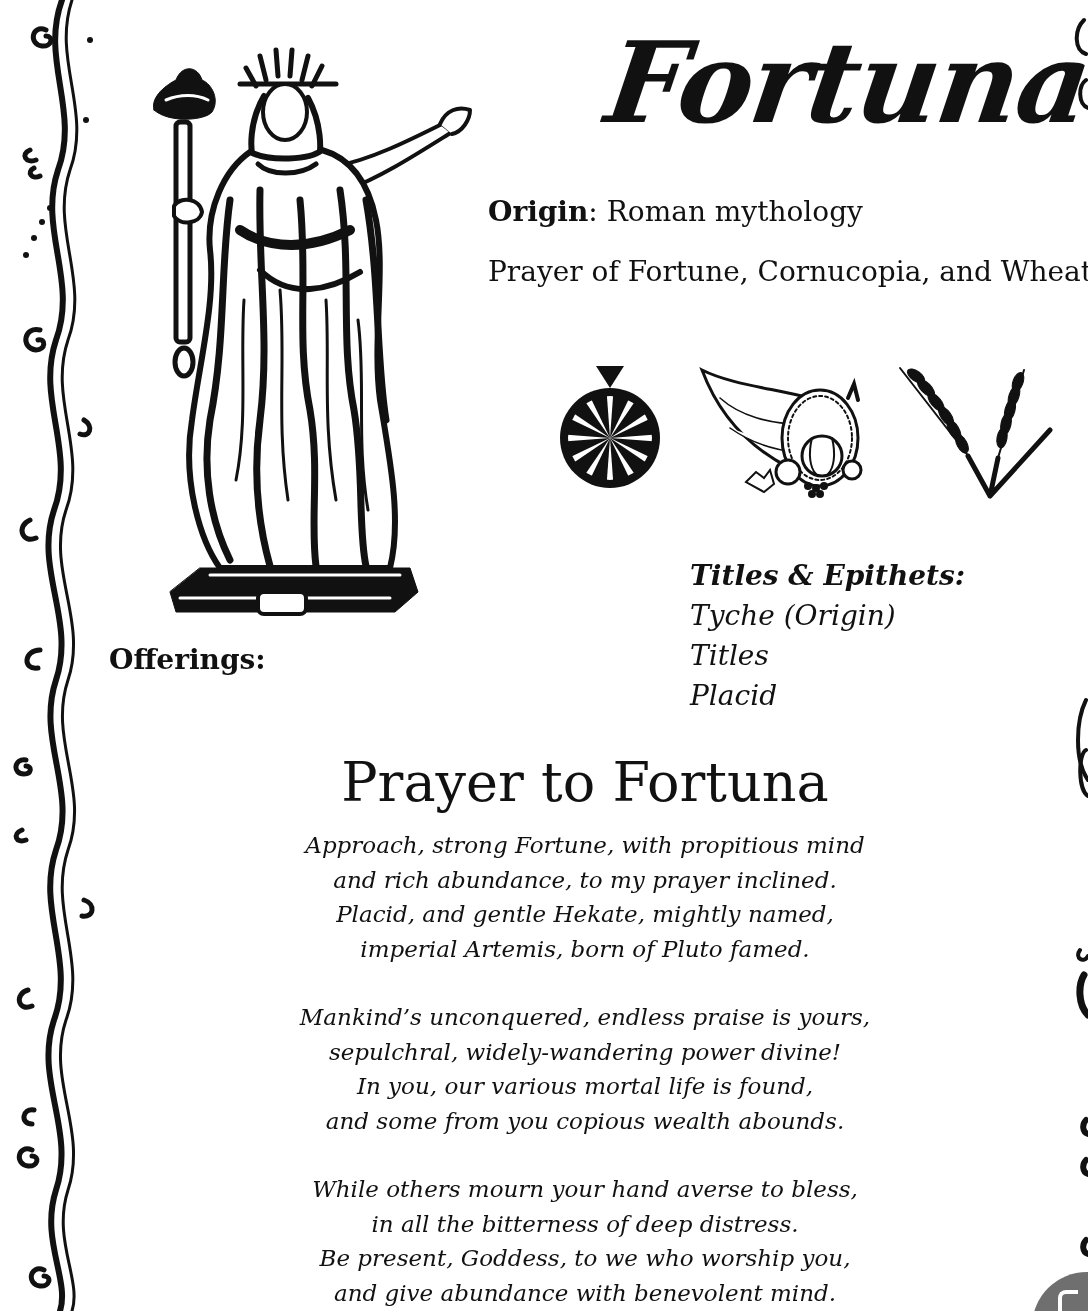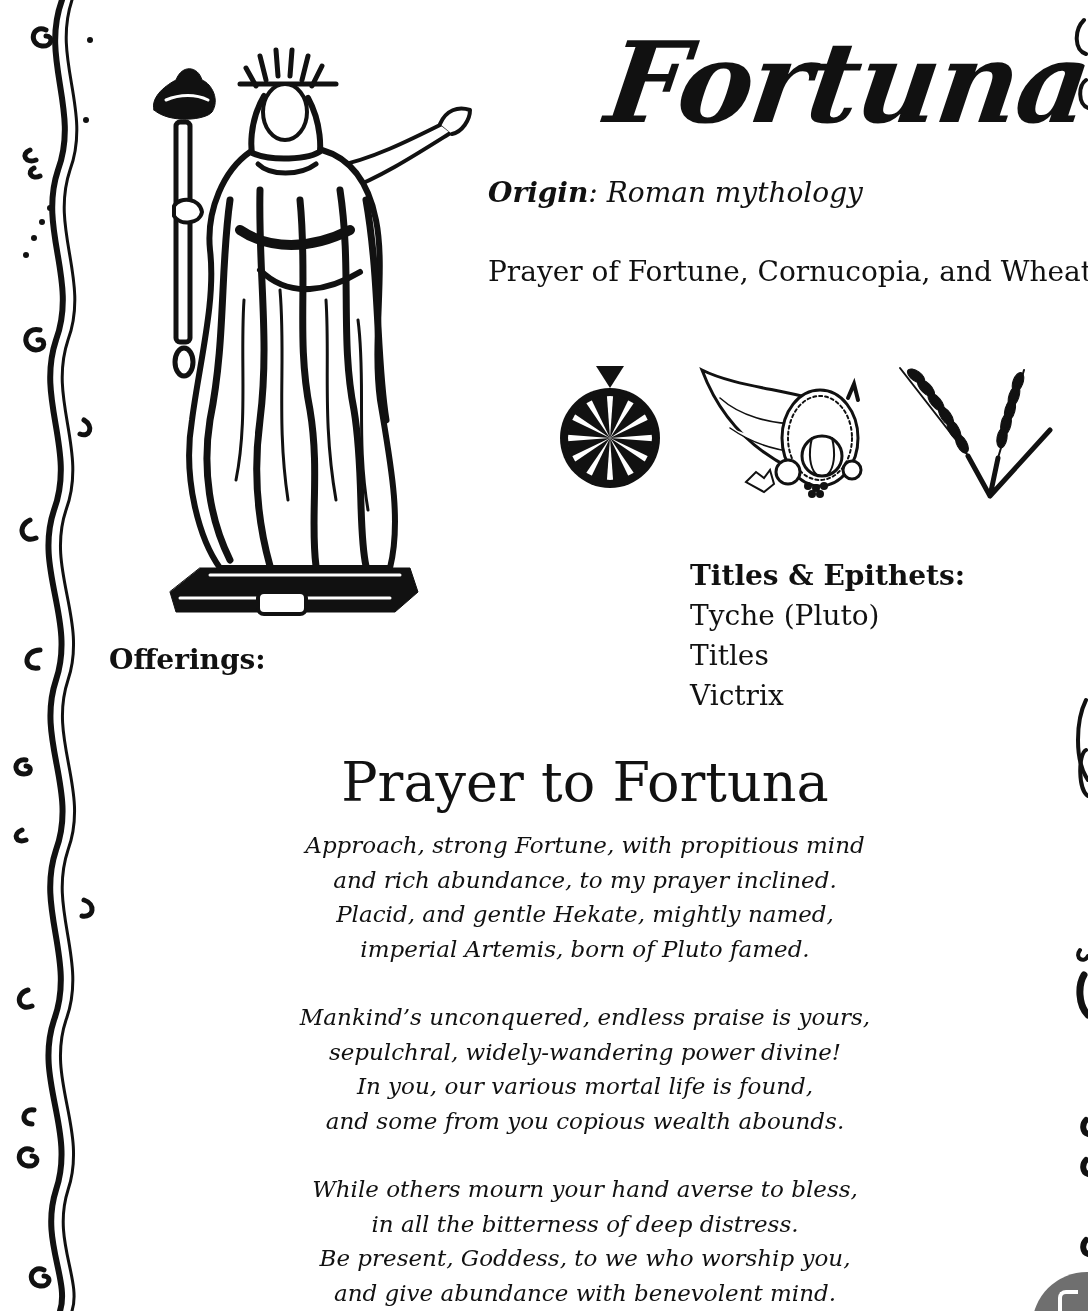--- a/index.html
+++ b/index.html
@@ -5,24 +5,24 @@
   html, body { margin: 0; padding: 0; background: #ffffff; }
   body { width: 1088px; height: 1311px; position: relative; overflow: hidden; color: #111; font-family: "DejaVu Serif", serif; }
   .abs { position: absolute; }
   .border-left { left: 0; top: 0; width: 110px; height: 1311px; }
   .border-right { right: 0; top: 0; width: 20px; height: 1311px; }
   .title { left: 608px; top: 8px; width: 400px; height: 150px; }
   .title-text { font-family: "DejaVu Serif", serif; font-style: italic; font-weight: bold; font-size: 112px; letter-spacing: -2px; line-height: 150px; transform: skewX(-8deg); display: block; }
   .statue { left: 140px; top: 40px; width: 360px; height: 580px; }
   .label-block { font-size: 28px; line-height: 40px; white-space: nowrap; }
   .label-block b { font-weight: bold; }
-  .origin { left: 488px; top: 173px; font-style: italic; }
+  .origin { left: 488px; top: 192px; }
   .signs { left: 488px; top: 252px; }
   .icons-row { left: 550px; top: 358px; width: 510px; height: 150px; }
-  .titles { left: 690px; top: 556px; }
+  .titles { left: 690px; top: 556px; font-style: italic; }
   .offerings { left: 109px; top: 640px; }
   .prayer-title { left: 0; width: 1170px; top: 748px; text-align: center; font-size: 54px; line-height: 70px; }
   .prayer { left: 0; width: 1170px; top: 828px; text-align: center; font-style: italic; font-size: 23px; line-height: 34.5px; }
   .stanza { margin-bottom: 34px; }
   .fab { left: 1032px; top: 1272px; width: 110px; height: 110px; border-radius: 50%; background: #6f6f6f; }
   .fab-glyph { position: absolute; left: 26px; top: 18px; width: 16px; height: 30px; border-left: 4px solid #fff; border-top: 4px solid #fff; border-radius: 8px 0 0 0; }
 </style>
 </head>
 <body>
 
@@ -188,23 +188,23 @@
       <ellipse cx="460" cy="52" rx="11" ry="5" transform="rotate(-75 460 52)"></ellipse>
       <ellipse cx="456" cy="66" rx="11" ry="5" transform="rotate(-78 456 66)"></ellipse>
       <ellipse cx="452" cy="80" rx="10" ry="5" transform="rotate(-80 452 80)"></ellipse>
       <path d="M474 12 L448 100" fill="none" stroke-width="2"></path>
     </g>
   </g>
 </svg>
 
 <div class="abs label-block titles">
   <div><b>Titles &amp; Epithets:</b></div>
-  <div>Tyche (Pluto)</div>
+  <div>Tyche (Origin)</div>
   <div>Titles</div>
-  <div>Victrix</div>
+  <div>Placid</div>
 </div>
 
 <div class="abs label-block offerings">
   <div><b>Offerings:</b></div>
 </div>
 
 <div class="abs prayer-title">Prayer to Fortuna</div>
 
 <div class="abs prayer">
   <div class="stanza">

